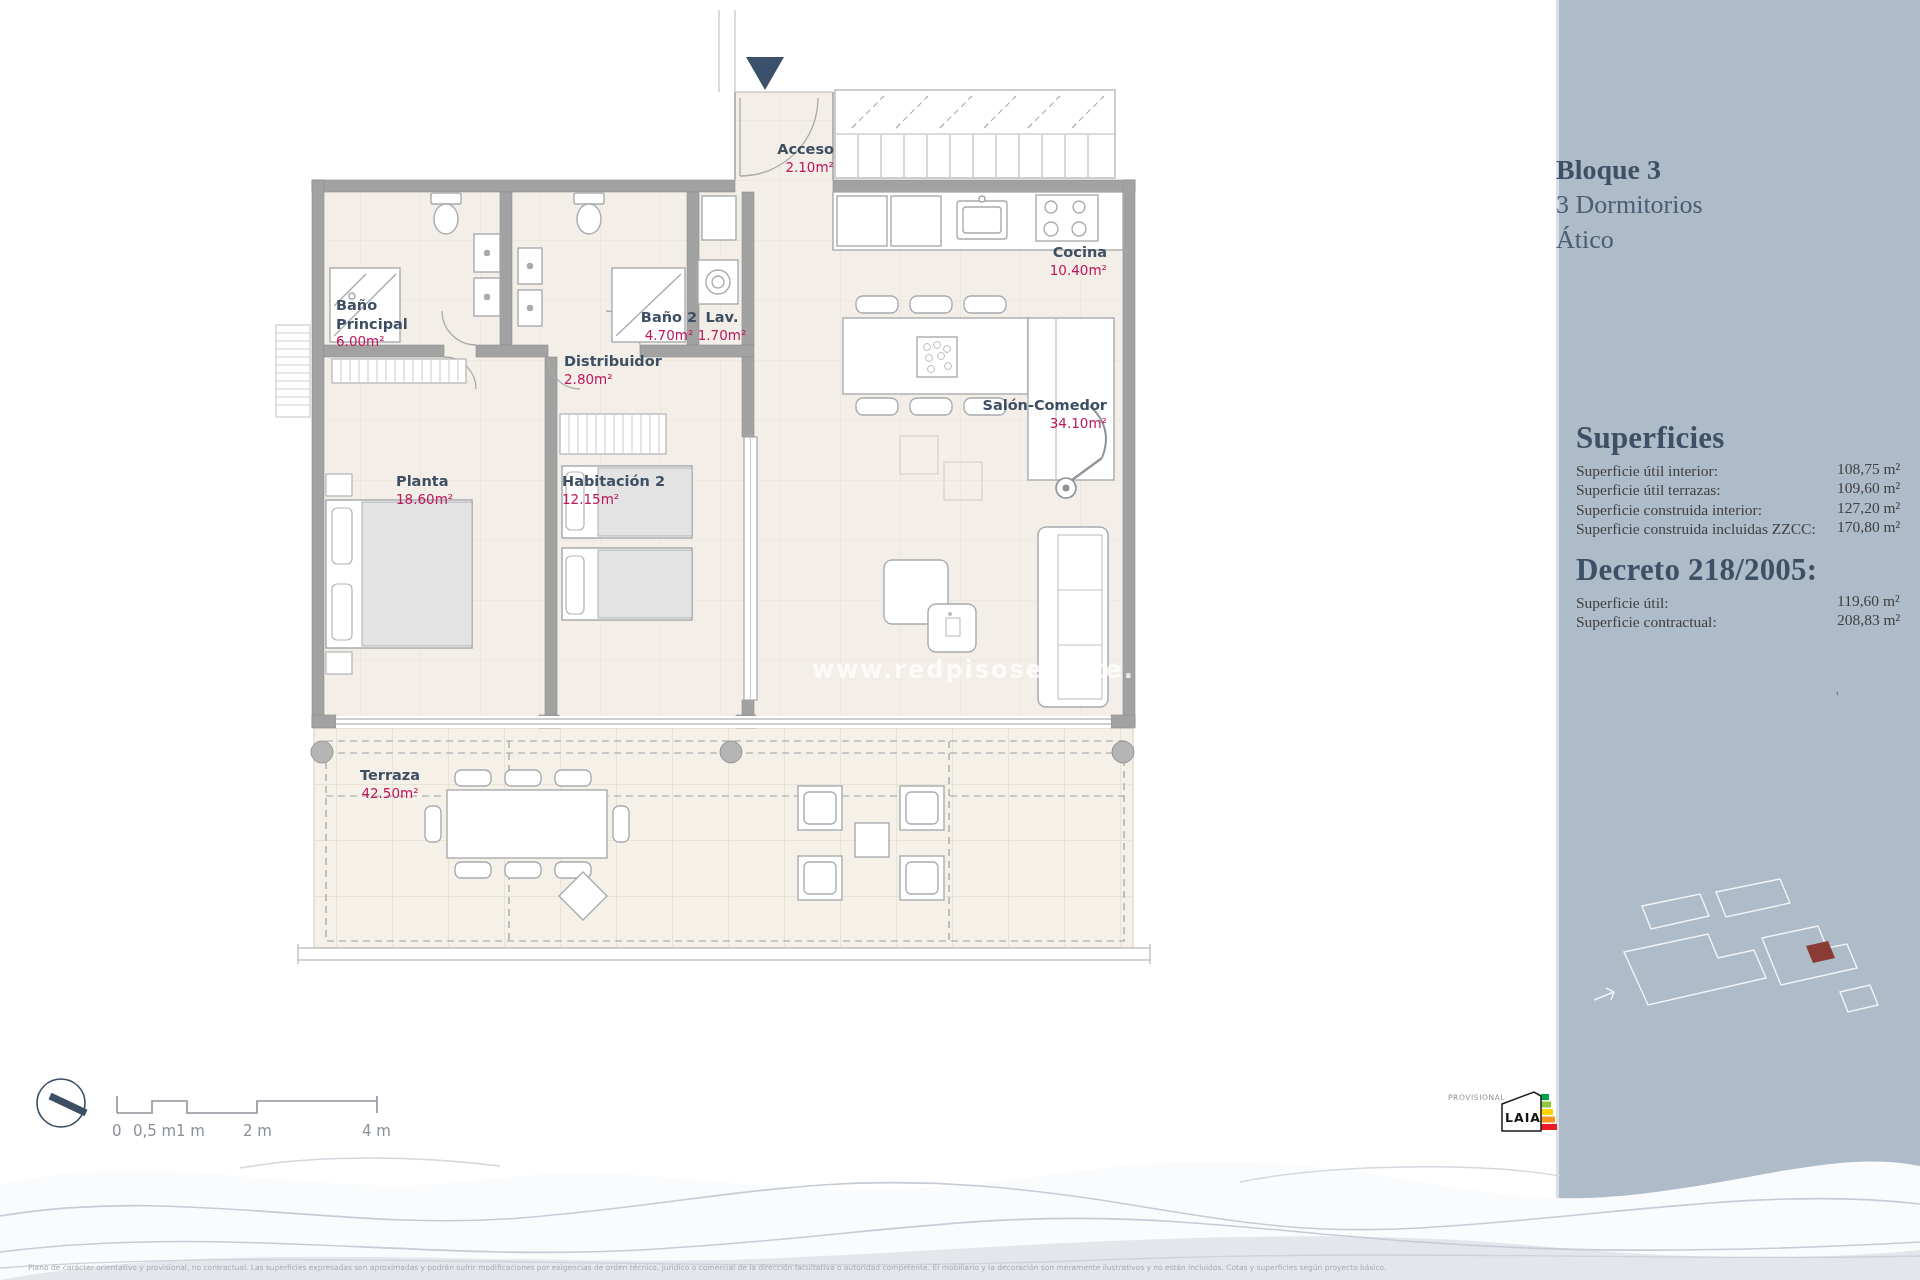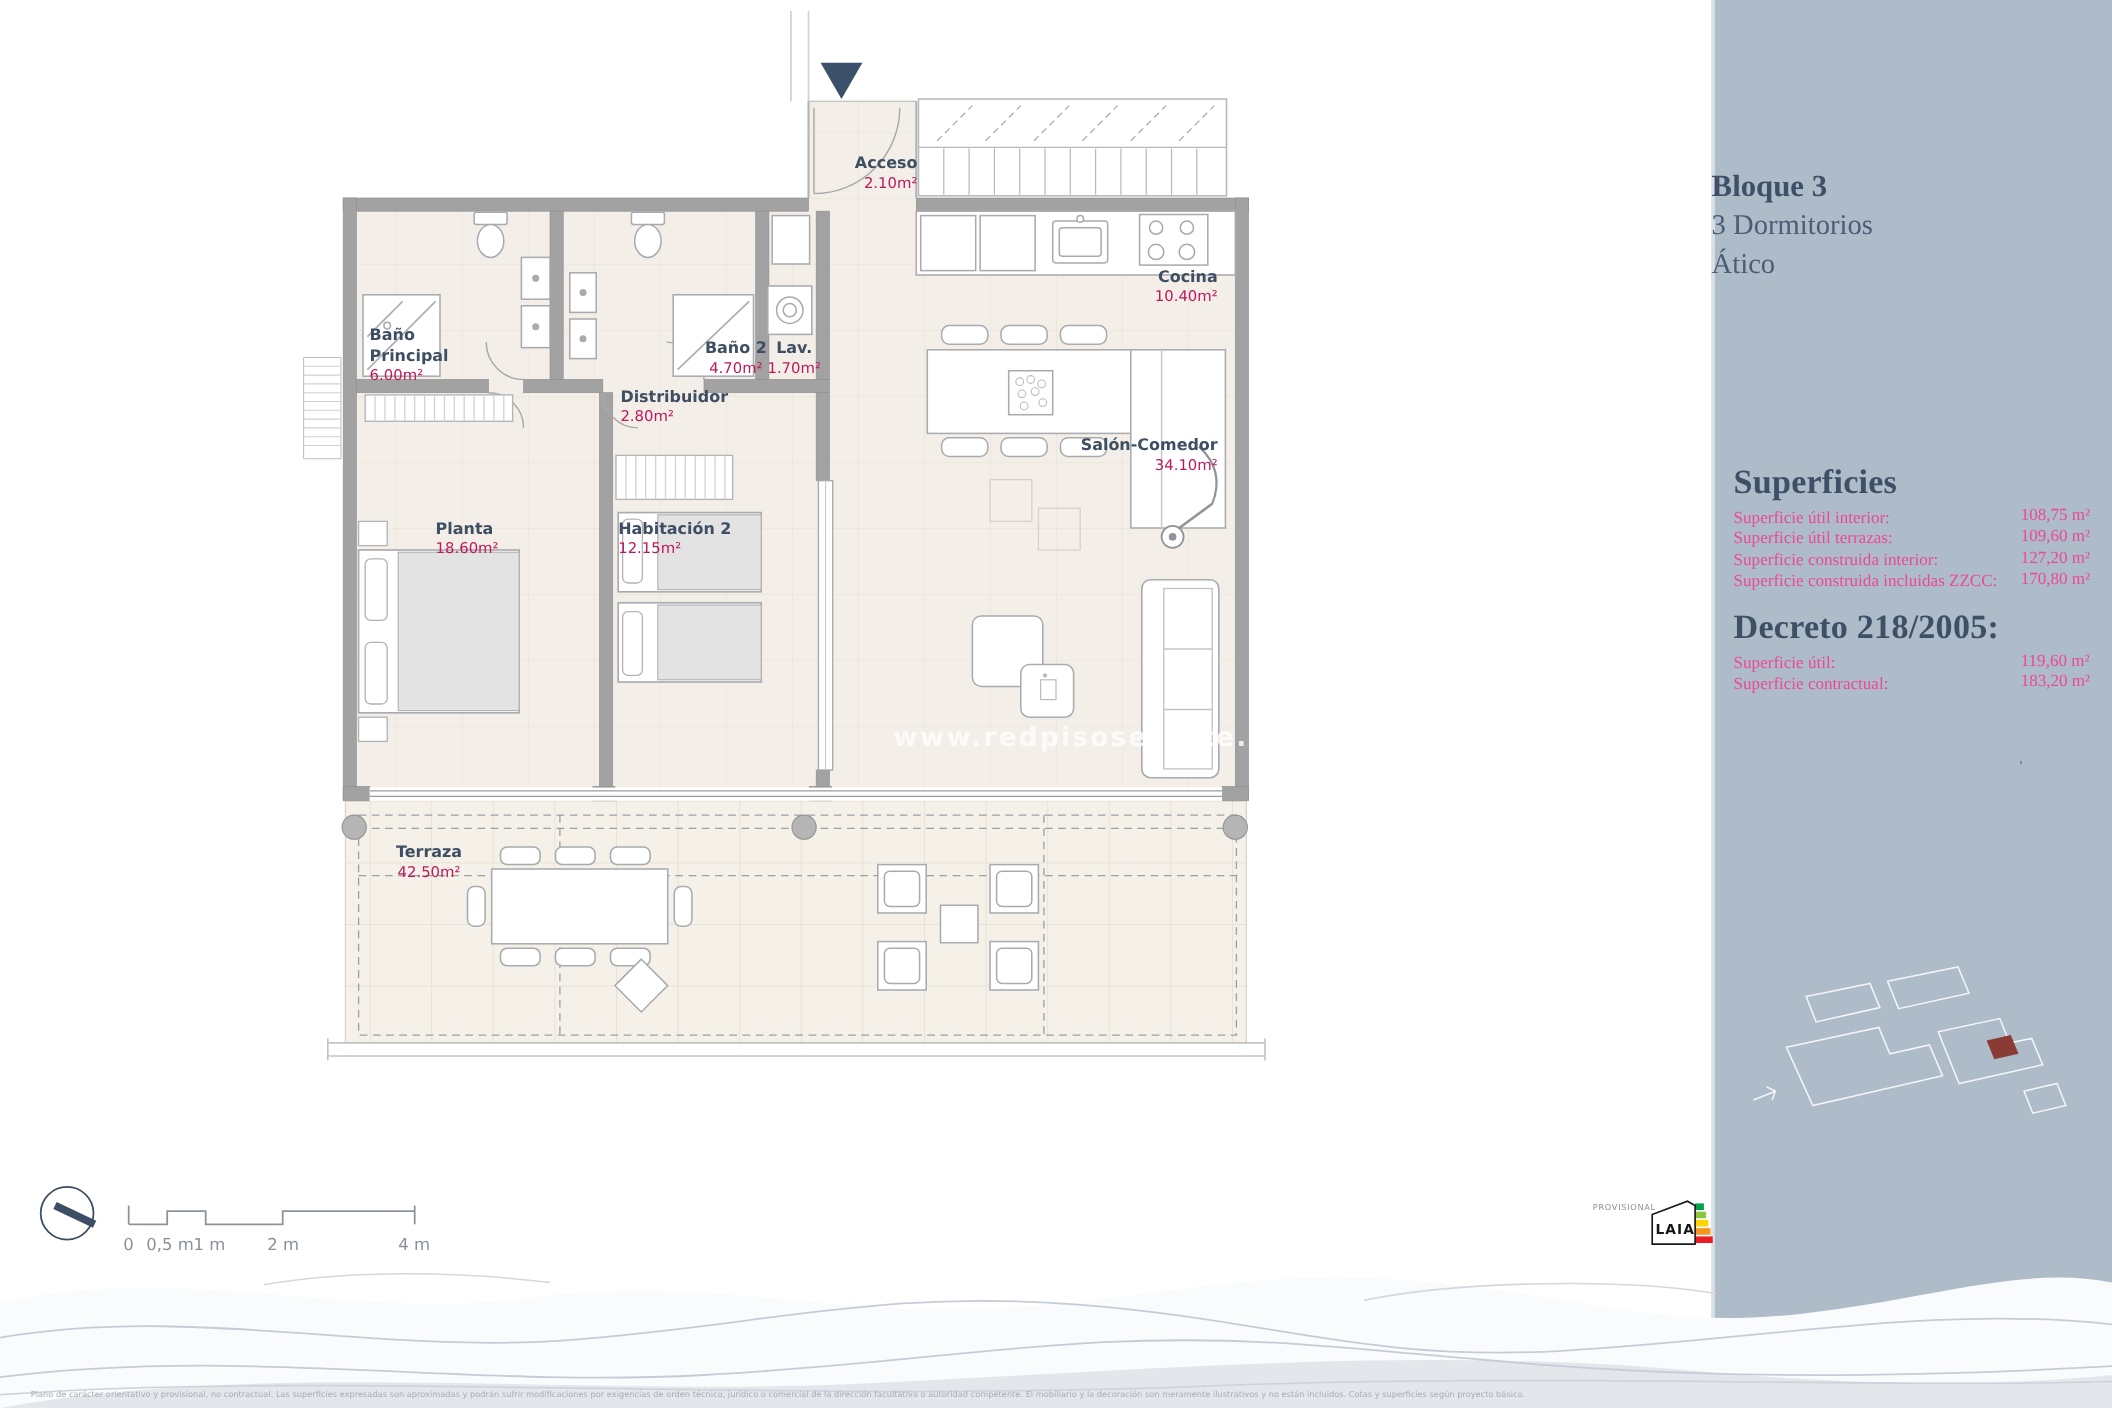--- a/index.html
+++ b/index.html
@@ -6,21 +6,21 @@
   #stage{position:relative;width:1920px;height:1280px;background:#fff;font-family:"DejaVu Sans","Liberation Sans",sans-serif;}
   
   .panel{position:absolute;left:1556px;top:0;width:364px;height:1280px;background:#aebbc8;border-left:3px solid #d9dfe4;z-index:1;}
   .panel-title{position:absolute;left:1556px;top:152px;width:408px;text-align:left;z-index:3;
     font-family:"Liberation Serif","DejaVu Serif",serif;color:#3d5066;}
   .pt-bold{font-size:28px;font-weight:bold;line-height:35px;white-space:pre-wrap;}
   .pt-reg{font-size:26px;font-weight:normal;line-height:35px;color:#4b5c74;}
   .panel-sec{position:absolute;z-index:3;font-family:"Liberation Serif","DejaVu Serif",serif;color:#3d5066;}
   .sec-head{font-size:31px;font-weight:bold;letter-spacing:.2px;}
   .sec-rows{position:relative;margin-top:6px;}
-  .srow{position:relative;height:19.4px;font-size:15.5px;color:#ec4899;}
+  .srow{position:relative;height:19.4px;font-size:15.5px;color:#404040;}
   .srow .lbl{position:absolute;left:0;top:0;}
   .srow .val{position:absolute;left:261px;top:-2px;}
   .stray{position:absolute;left:1836px;top:690px;z-index:3;color:#5d6d83;font-size:14px;font-family:"Liberation Serif",serif;}
   
   .rlabel{position:absolute;z-index:3;font-weight:bold;font-size:14.5px;line-height:1.28;color:#3e4f63;
     font-family:"DejaVu Sans","Liberation Sans",sans-serif;}
   .rlabel .area{display:block;font-weight:normal;font-size:13.5px;color:#be185d;}
   .al-r{text-align:right;} .al-c{text-align:center;}
   
   .watermark{position:absolute;left:812px;top:620px;z-index:3;font-size:24px;font-weight:bold;letter-spacing:2px;
@@ -72,21 +72,21 @@
 
   <div class="panel-sec" style="left:1576px;top:552px;width:330px;">
     <div class="sec-head">Decreto 218/2005:</div>
     <div class="sec-rows">
       <div class="srow">
         <span class="lbl">Superficie útil:</span>
         <span class="val">119,60 m²</span>
         </div>
       <div class="srow">
         <span class="lbl">Superficie contractual:</span>
-        <span class="val">183,20 m²</span>
+        <span class="val">208,83 m²</span>
         </div>
     </div>
   </div>
 
   <div class="stray">'</div>
 
   <svg id="art" width="1920" height="1280" viewBox="0 0 1920 1280">
     <defs>
       <pattern id="tInt" width="60" height="60" patternUnits="userSpaceOnUse">
         <path d="M60 0H0V60" fill="none" stroke="#e7e1d6" stroke-width="1"></path>

